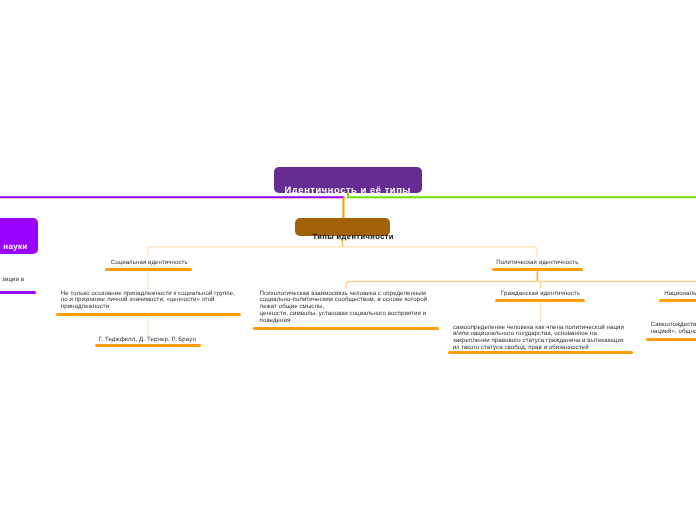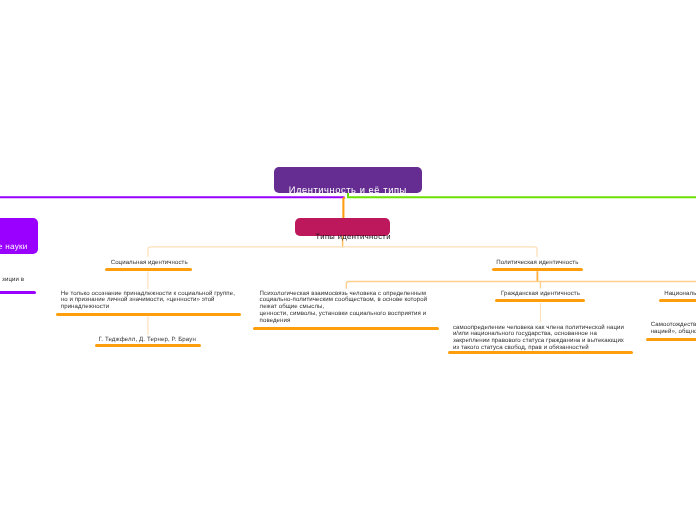--- a/index.html
+++ b/index.html
@@ -4,21 +4,21 @@
 <style>
   html,body{margin:0;padding:0;background:#ffffff;}
   body{width:696px;height:520px;overflow:hidden;
        font-family:"Liberation Sans",sans-serif;
        -webkit-font-smoothing:antialiased;text-rendering:geometricPrecision;}
   #canvas{position:relative;width:696px;height:520px;background:#fff;}
   svg.links{position:absolute;left:0;top:0;width:696px;height:520px;pointer-events:none;}
 
   .pill{position:absolute;border-radius:5px;display:flex;align-items:center;
         box-sizing:border-box;white-space:nowrap;}
-  .pill .t{font-weight:normal;display:block;margin-top:19px;}
+  .pill .t{font-weight:bold;display:block;margin-top:19px;}
 
   .leaf{position:absolute;}
   .leaf .t{position:absolute;left:0;top:0;color:#333333;white-space:pre;
            line-height:6.75px;letter-spacing:0.07px;font-size:6.1px;}
   .leaf .bar{position:absolute;background:#FF9E0D;border-radius:1.6px;height:3.2px;}
 </style>
 </head>
 <body>
 
 <div id="canvas">
@@ -48,21 +48,21 @@
       <path d="M 540.5 303 L 540.5 322.5" stroke="#FDE2BC" stroke-width="1.2" fill="none"></path>
       <path d="M 703 281.5 L 703 288.4" stroke="#FFCE8C" stroke-width="1.35" fill="none"></path>
       <path d="M 703 303 L 703 322.5" stroke="#FDE2BC" stroke-width="1.2" fill="none"></path>
     </g>
   </svg>
 
   <div class="pill" style="left:274px;top:167px;width:147.5px;height:25.5px;background:#652D91;justify-content:center;">
     <span class="t" style="color:#ffffff;font-size:9.4px;letter-spacing:0.55px;">Идентичность и её типы</span>
   </div>
 
-  <div class="pill" style="left:295.3px;top:218.4px;width:94.8px;height:17.2px;background:#be185d;justify-content:center;border-radius:5px;padding-left:21px;">
+  <div class="pill" style="left:295.3px;top:218.4px;width:94.8px;height:17.2px;background:#a16207;justify-content:center;border-radius:5px;padding-left:21px;">
     <span class="t" style="color:#111111;font-size:7.6px;letter-spacing:0.37px;">Типы идентичности</span>
   </div>
 
   <div class="pill" style="left:-60px;top:218px;width:97.5px;height:35.8px;background:#9900FF;justify-content:flex-end;align-items:flex-start;padding-right:10px;padding-top:5.7px;">
     <span class="t" style="color:#ffffff;font-size:8.1px;letter-spacing:0.25px;line-height:8.4px;">е науки</span>
   </div>
 
   <div class="leaf" style="left:-76px;top:277.4px;width:100px;">
     <span class="t" style="width:100px;text-align:right;">зиции в</span>
     <div class="bar" style="left:6px;top:13.8px;width:105.6px;background:#9900FF;"></div>

